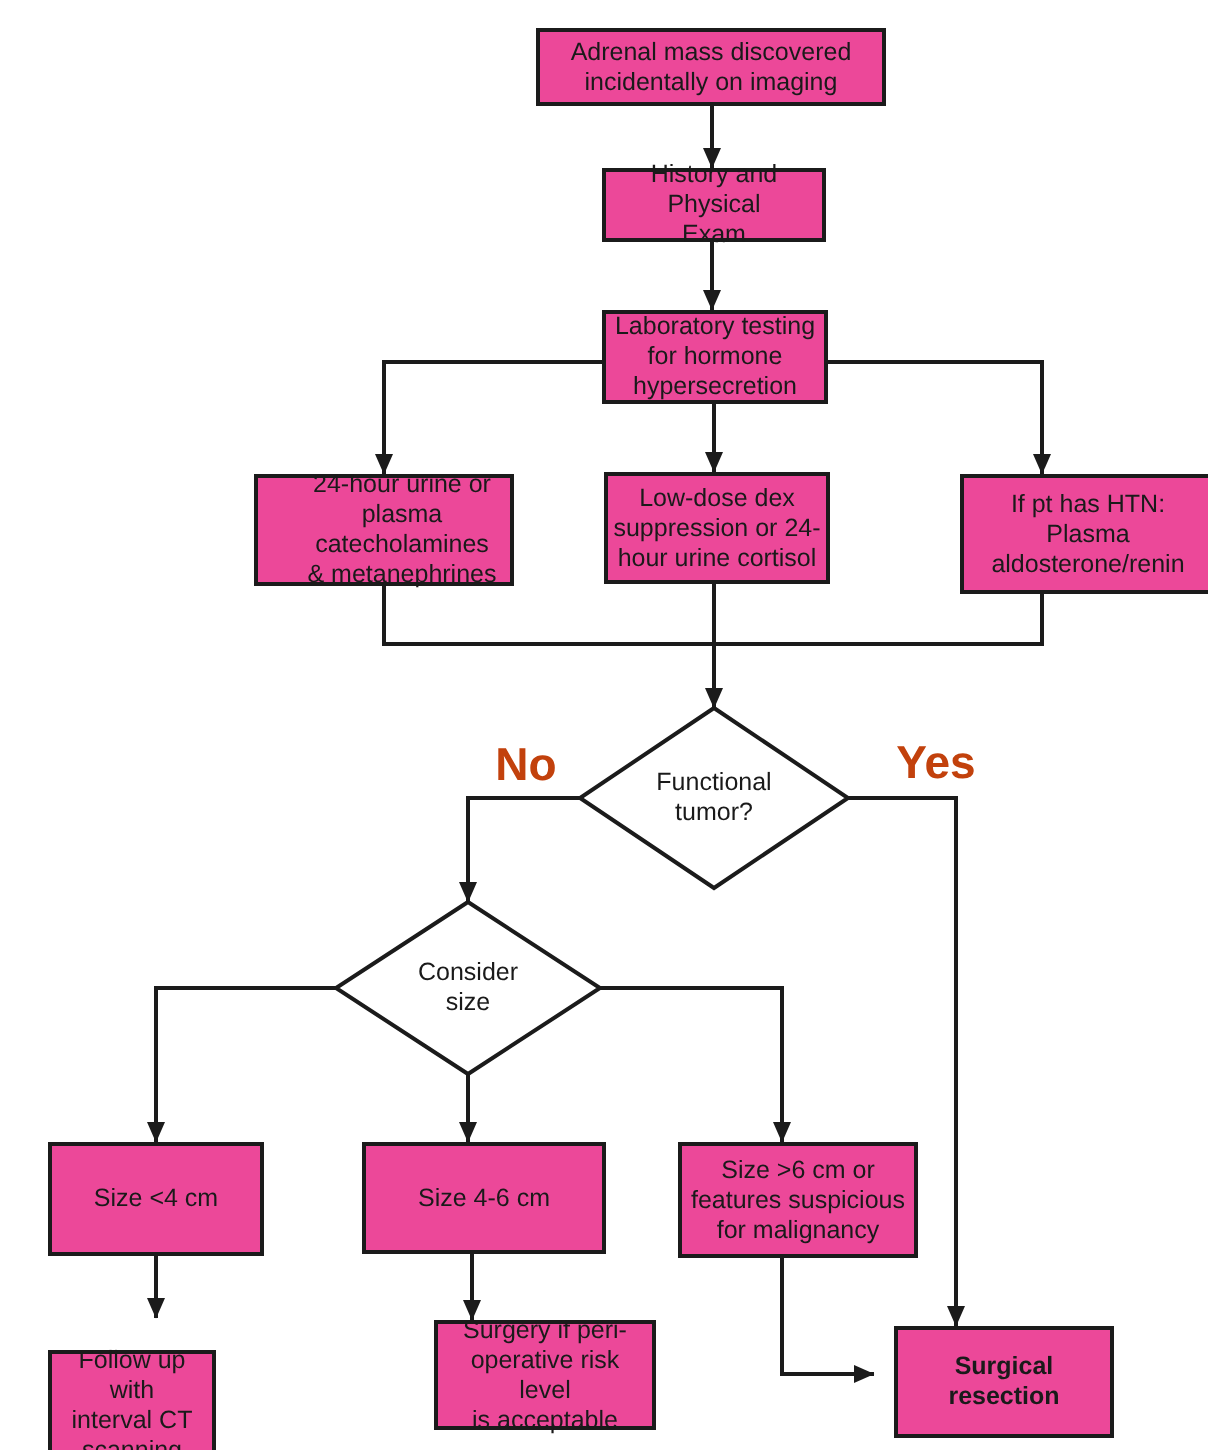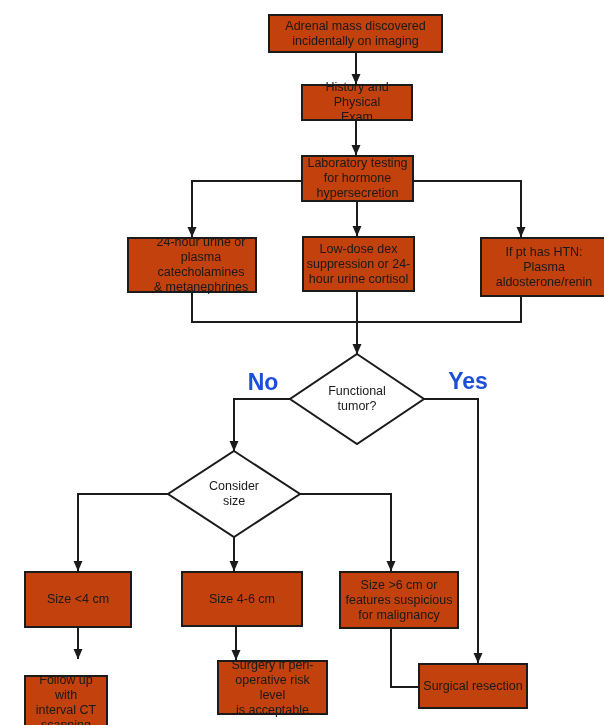--- a/index.html
+++ b/index.html
@@ -1,25 +1,25 @@
 <!DOCTYPE html>
 <html><head>
 <meta charset="utf-8">
 <style>
   html,body{margin:0;padding:0;background:#ffffff;}
   #canvas{position:relative;width:604px;height:725px;background:#ffffff;overflow:hidden;
           font-family:"Liberation Sans",sans-serif;}
   #edges{position:absolute;left:0;top:0;}
-  .box{position:absolute;box-sizing:border-box;border:2px solid #1b1b1b;background:#c2410c;
+  .box{position:absolute;box-sizing:border-box;border:2px solid #1b1b1b;background:#ec4899;
        display:flex;align-items:center;justify-content:center;text-align:center;
        font-size:12.5px;line-height:1.2;color:#1a1a1a;white-space:pre-line;padding:2px;}
   .dlabel{position:absolute;display:flex;align-items:center;justify-content:center;
           text-align:center;font-size:12.5px;line-height:1.2;color:#1a1a1a;white-space:pre-line;}
   .elabel{position:absolute;display:flex;align-items:center;justify-content:center;
-          font-size:23px;font-weight:600;color:#1d4ed8;}
+          font-size:23px;font-weight:600;color:#c2410c;}
 </style>
 </head>
 <body>
 
 <div id="canvas">
 
   <svg id="edges" width="604" height="725" viewBox="0 0 604 725">
     <defs>
       <marker id="arrow" markerUnits="strokeWidth" markerWidth="5.4" markerHeight="4.8" refX="5.1" refY="2.3" orient="auto">
         <path d="M0,0 L5.2,2.3 L0,4.6 z" fill="#1b1b1b"></path>
@@ -81,21 +81,21 @@
 for malignancy</div>
 
   <div class="box" style="left:24px;top:659px;width:84px;height:56px;margin-top:16px;">Follow up with
 interval CT
 scanning</div>
 
   <div class="box" style="left:182px;top:660px;width:111px;height:55px;margin-left:35px;">Surgery if peri-
 operative risk level
 is acceptable</div>
 
-  <div class="box" style="left:418px;top:663px;width:110px;height:46px;">Surgical resection</div>
+  <div class="box" style="left:447px;top:663px;width:110px;height:56px;font-weight:bold;">Surgical resection</div>
 
   <div class="dlabel" style="left:307px;top:373px;width:100px;height:52px;">Functional
 tumor?</div>
 
   <div class="dlabel" style="left:184px;top:468px;width:100px;height:52px;">Consider
 size</div>
 
   <div class="elabel" style="left:241px;top:369px;width:44px;height:26px;">No</div>
 
   <div class="elabel" style="left:446px;top:368px;width:44px;height:26px;">Yes</div>

